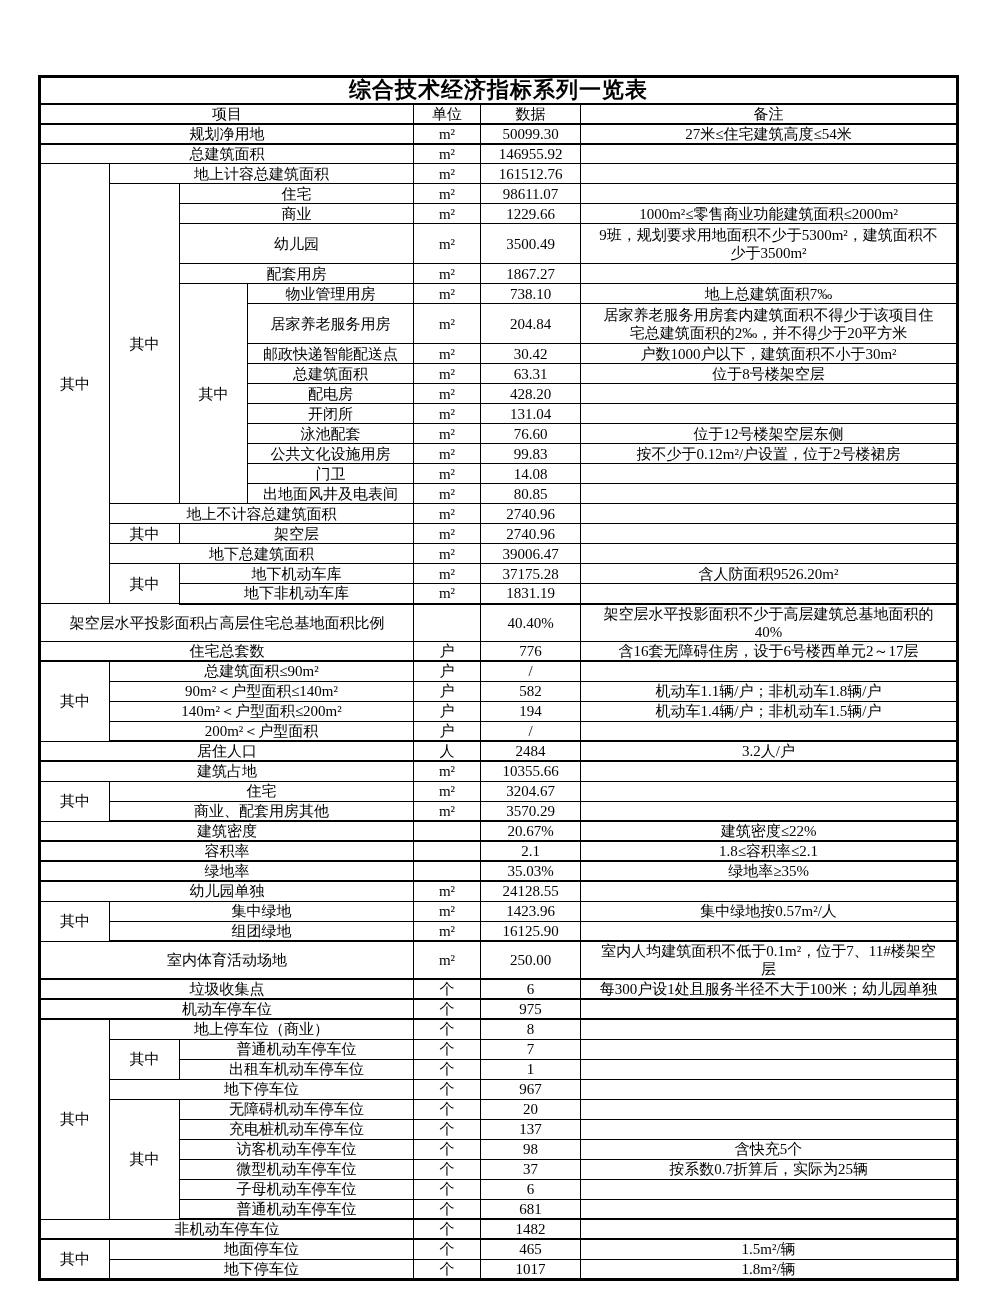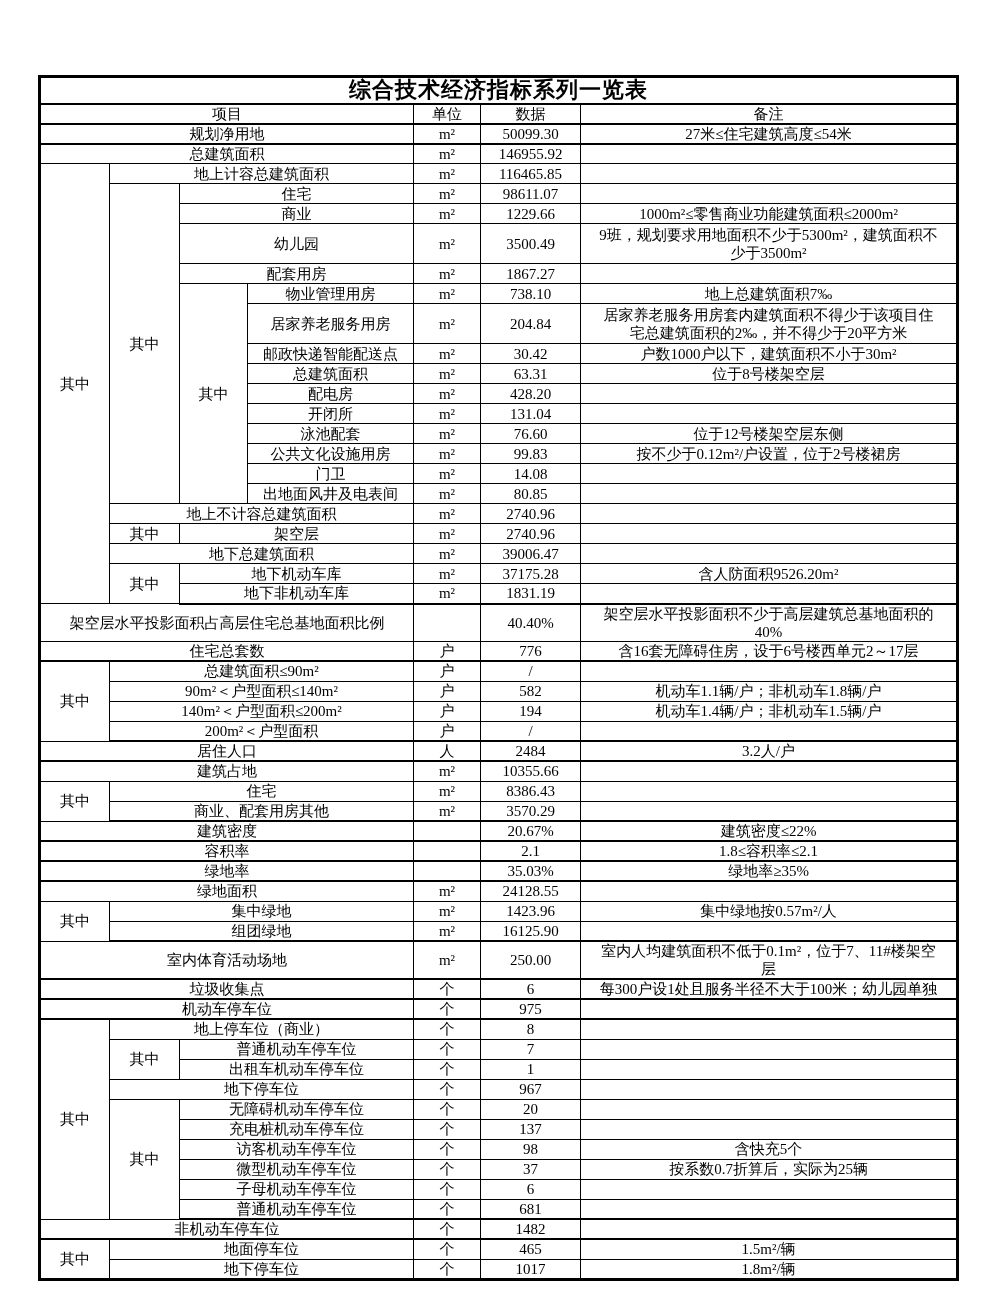--- a/index.html
+++ b/index.html
@@ -92,21 +92,21 @@
         <tr>
           <td colspan="4" class="item">总建筑面积</td>
           <td class="unit">m²</td>
           <td class="value">146955.92</td>
           <td class="remark"></td>
         </tr>
         <tr>
           <td rowspan="20" class="zhong">其中</td>
           <td colspan="3" class="item">地上计容总建筑面积</td>
           <td class="unit">m²</td>
-          <td class="value">116465.85</td>
+          <td class="value">161512.76</td>
           <td class="remark"></td>
         </tr>
         <tr>
           <td rowspan="14" class="zhong">其中</td>
           <td colspan="2" class="item">住宅</td>
           <td class="unit">m²</td>
           <td class="value">98611.07</td>
           <td class="remark"></td>
         </tr>
         <tr>
@@ -266,21 +266,21 @@
         <tr>
           <td colspan="4" class="item">建筑占地</td>
           <td class="unit">m²</td>
           <td class="value">10355.66</td>
           <td class="remark"></td>
         </tr>
         <tr>
           <td rowspan="2" class="zhong">其中</td>
           <td colspan="3" class="item">住宅</td>
           <td class="unit">m²</td>
-          <td class="value">8386.43</td>
+          <td class="value">3204.67</td>
           <td class="remark"></td>
         </tr>
         <tr class="thick">
           <td colspan="3" class="item">商业、配套用房其他</td>
           <td class="unit">m²</td>
           <td class="value">3570.29</td>
           <td class="remark"></td>
         </tr>
         <tr class="thick">
           <td colspan="4" class="item">建筑密度</td>
@@ -294,21 +294,21 @@
           <td class="value">2.1</td>
           <td class="remark">1.8≤容积率≤2.1</td>
         </tr>
         <tr class="thick">
           <td colspan="4" class="item">绿地率</td>
           <td class="unit"></td>
           <td class="value">35.03%</td>
           <td class="remark">绿地率≥35%</td>
         </tr>
         <tr>
-          <td colspan="4" class="item">绿地面积</td>
+          <td colspan="4" class="item">幼儿园单独</td>
           <td class="unit">m²</td>
           <td class="value">24128.55</td>
           <td class="remark"></td>
         </tr>
         <tr>
           <td rowspan="2" class="zhong">其中</td>
           <td colspan="3" class="item">集中绿地</td>
           <td class="unit">m²</td>
           <td class="value">1423.96</td>
           <td class="remark">集中绿地按0.57m²/人</td>

